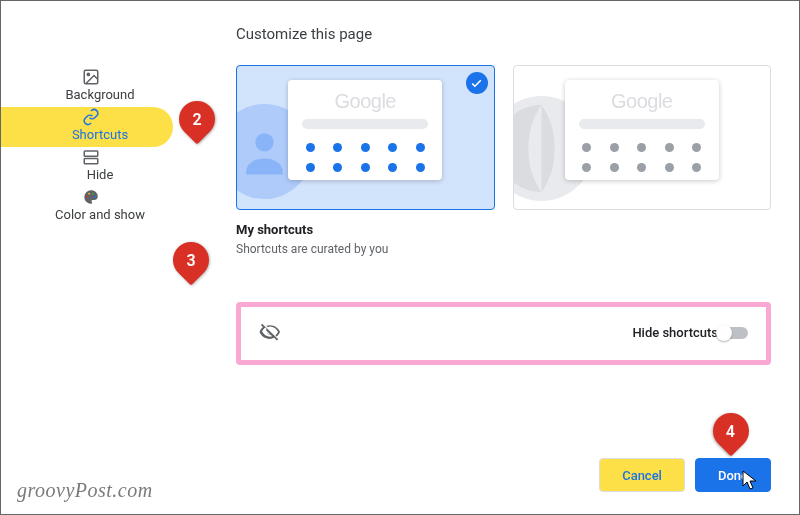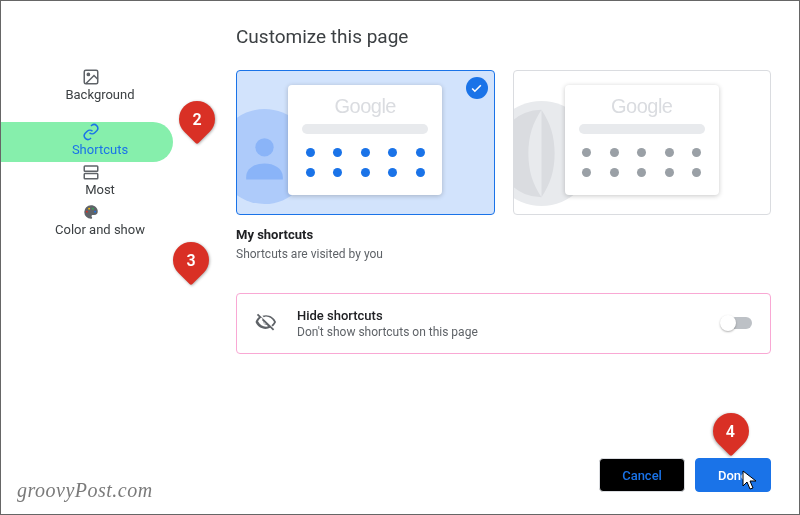--- a/index.html
+++ b/index.html
@@ -26,35 +26,34 @@
     height: 40px;
     padding-left: 26px;
     cursor: pointer;
     border-radius: 0 20px 20px 0;
     margin-right: 8px;
     position: relative;
     color: #3c4043;
     flex-direction: column;
   }
   .sidebar-item.active {
-    background: #86efac;
+    background: #fde047;
     color: #1a73e8;
-    margin-top: 15px;
   }
   .sidebar-item .ico {
     width: 20px; height: 20px;
     margin-right: 18px;
     display: flex; align-items: center; justify-content: center;
   }
   .main {
     flex: 1;
     padding: 24px 28px 0 55px;
     position: relative;
   }
-  .title { font-size: 19px; color: #3c4043; margin-bottom: 22px; }
+  .title { font-size: 15px; color: #3c4043; margin-bottom: 22px; }
   .options-row { display: flex; gap: 18px; }
   .option-card {
     flex: 1;
     cursor: pointer;
   }
   .preview {
     height: 145px;
     border: 1px solid #dadce0;
     border-radius: 4px;
     position: relative;
@@ -91,21 +90,21 @@
     background: #e8eaed;
   }
   .mini-page {
     position: absolute;
     left: 50%; transform: translateX(-50%);
     top: 14px;
     width: 154px;
     background: #fff;
     border-radius: 4px;
     box-shadow: 0 1px 5px rgba(0,0,0,0.22);
-    padding: 10px 14px 18px;
+    padding: 10px 14px 8px;
     z-index: 2;
   }
   .mini-logo {
     text-align: center;
     font-family: 'Product Sans', Arial, sans-serif;
     color: #dadce0;
     font-size: 20px;
     letter-spacing: -0.5px;
     margin-bottom: 6px;
   }
@@ -121,26 +120,27 @@
     gap: 11px 12px;
     justify-items: center;
   }
   .dot { width: 9px; height: 9px; border-radius: 50%; }
   .dot.blue { background: #1a73e8; }
   .dot.gray { background: #9aa0a6; }
   .opt-title { font-size: 13px; font-weight: 700; color: #202124; margin-bottom: 4px; }
   .opt-desc { font-size: 12px; color: #5f6368; line-height: 1.4; }
 
   .hide-row {
-    margin-top: 30px;
-    border: 1px solid #f9a8d4;
+    margin-top: 44px;
+    border: 5px solid #f9a8d4;
     border-radius: 4px;
     padding: 14px 18px;
     display: flex;
     align-items: center;
+    text-align: right;
   }
   .hide-row .ico { width: 22px; margin-right: 20px; color: #5f6368; }
   .hide-text { flex: 1; }
   .hide-title { font-size: 13px; font-weight: 500; color: #202124; margin-bottom: 2px;}
   .hide-desc { font-size: 12px; color: #5f6368; }
   .toggle {
     width: 30px; height: 12px;
     background: #bdc1c6;
     border-radius: 6px;
     position: relative;
@@ -161,21 +161,21 @@
     display: flex; gap: 10px;
   }
   .btn {
     height: 34px;
     padding: 0 22px;
     border-radius: 4px;
     font-size: 13px;
     cursor: pointer;
     display: flex; align-items: center;
     border: 1px solid #dadce0;
-    background: #000000;
+    background: #fde047;
     color: #1a73e8;
     font-weight: 500;
   }
   .btn.primary {
     background: #1a73e8;
     border-color: #1a73e8;
     color: #fff;
   }
 
   .pointer-badge {
@@ -243,21 +243,21 @@
       </span>
       <span>Shortcuts</span>
     </div>
     <div class="sidebar-item">
       <span class="ico">
         <svg width="18" height="18" viewBox="0 0 24 24" fill="none" stroke="#5f6368" stroke-width="2">
             <rect x="3" y="4" width="18" height="7" rx="1"></rect>
             <rect x="3" y="14" width="18" height="7" rx="1"></rect>
           </svg>
       </span>
-      <span>Most</span>
+      <span>Hide</span>
     </div>
     <div class="sidebar-item">
       <span class="ico">
         <svg width="18" height="18" viewBox="0 0 24 24">
             <path fill="#5f6368" d="M12 3a9 9 0 0 0 0 18c1 0 1.5-.8 1.5-1.5 0-.4-.2-.8-.4-1-.3-.3-.4-.6-.4-1 0-.8.7-1.5 1.5-1.5H16a5 5 0 0 0 5-5c0-4.4-4-8-9-8z"></path>
             <circle fill="#d93025" cx="6.5" cy="11.5" r="1.3"></circle>
             <circle fill="#fbbc04" cx="9.5" cy="7.5" r="1.3"></circle>
             <circle fill="#34a853" cx="14.5" cy="7.5" r="1.3"></circle>
             <circle fill="#1a73e8" cx="17.5" cy="11.5" r="1.3"></circle>
           </svg>
@@ -294,21 +294,21 @@
                 <div class="dot blue"></div>
               <div class="dot blue"></div>
                 <div class="dot blue"></div>
                 <div class="dot blue"></div>
                 <div class="dot blue"></div>
                 <div class="dot blue"></div>
             </div>
           </div>
         </div>
         <div class="opt-title">My shortcuts</div>
-        <div class="opt-desc">Shortcuts are visited by you</div>
+        <div class="opt-desc">Shortcuts are curated by you</div>
       </div>
 
       <div class="option-card">
         <div class="preview">
           <div class="bg-globe">
             <svg width="105" height="105" viewBox="0 0 24 24" fill="#dadce0">
                 <circle cx="12" cy="12" r="10" fill="#e8eaed"></circle>
                 <path fill="#dadce0" d="M12 2a10 10 0 0 0 0 20c-2-3-3-6-3-10s1-7 3-10zM2 12h20M12 2c2 3 3 6 3 10s-1 7-3 10"></path>
               </svg>
           </div>
@@ -333,21 +333,20 @@
     </div>
 
     <div class="hide-row">
       <span class="ico">
         <svg width="22" height="22" viewBox="0 0 24 24" fill="#5f6368">
             <path d="M12 6c3.8 0 7 2.5 8.8 6-0.7 1.4-1.7 2.6-2.9 3.5l1.4 1.4C21 15.4 22.3 13.5 23 12c-1.7-4.4-6-7.5-11-7.5-1.4 0-2.7.2-3.9.7l1.6 1.6C10.5 6.3 11.2 6 12 6zM2 4.3l2.3 2.3C2.6 8 1.3 9.9.6 12c1.7 4.4 6 7.5 11 7.5 1.8 0 3.5-.4 5-1.1l3 3 1.4-1.4L3.4 2.9 2 4.3zm7.5 7.5l2.7 2.7c-.1 0-.1 0-.2 0-1.4 0-2.5-1.1-2.5-2.5 0-.1 0-.1 0-.2zM7.5 9.8l1.7 1.7c0 .2-.1.3-.1.5 0 1.7 1.3 3 3 3 .2 0 .3 0 .5-.1l1.7 1.7c-.7.3-1.4.5-2.2.5-3.8 0-7-2.5-8.8-6 .8-1.6 2-3 3.4-4l1.8 1.7z"></path>
           </svg>
       </span>
       <div class="hide-text">
         <div class="hide-title">Hide shortcuts</div>
-        <div class="hide-desc">Don't show shortcuts on this page</div>
       </div>
       <div class="toggle"></div>
     </div>
 
     <div class="footer">
       <div class="btn">
           <span>Cancel</span>
         </div>
       <div class="btn primary">
           <span>Done</span>

